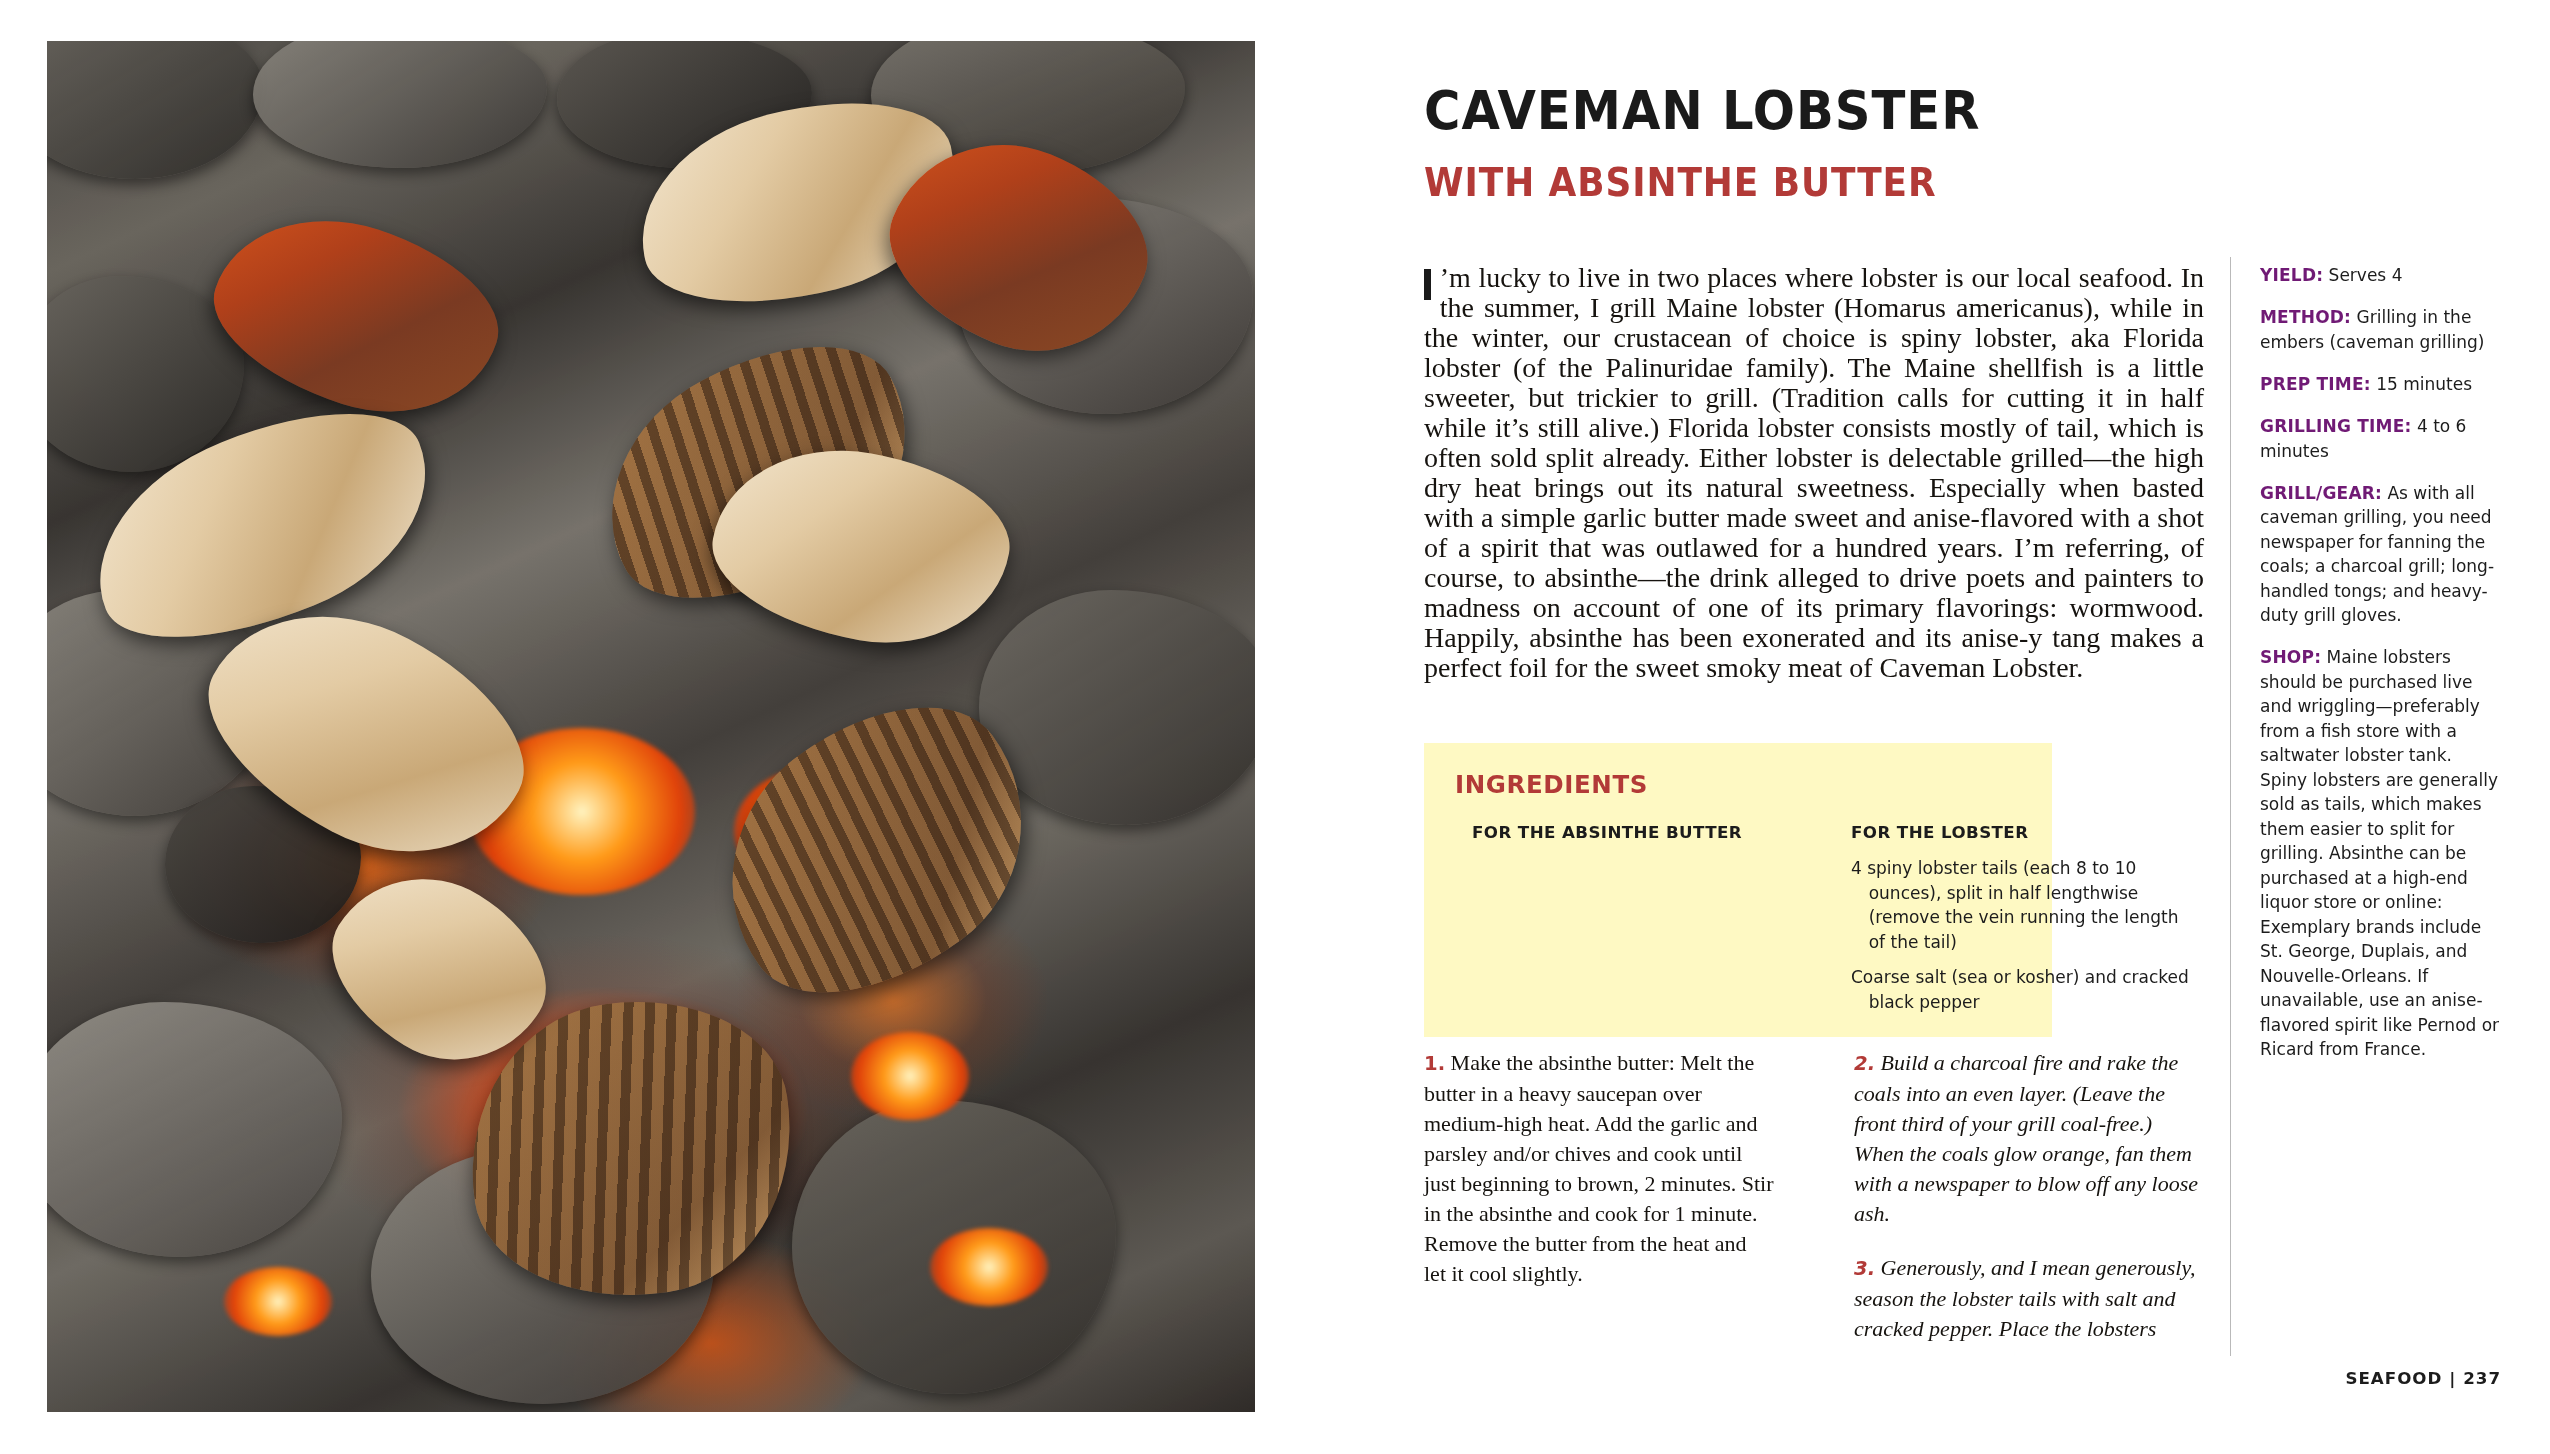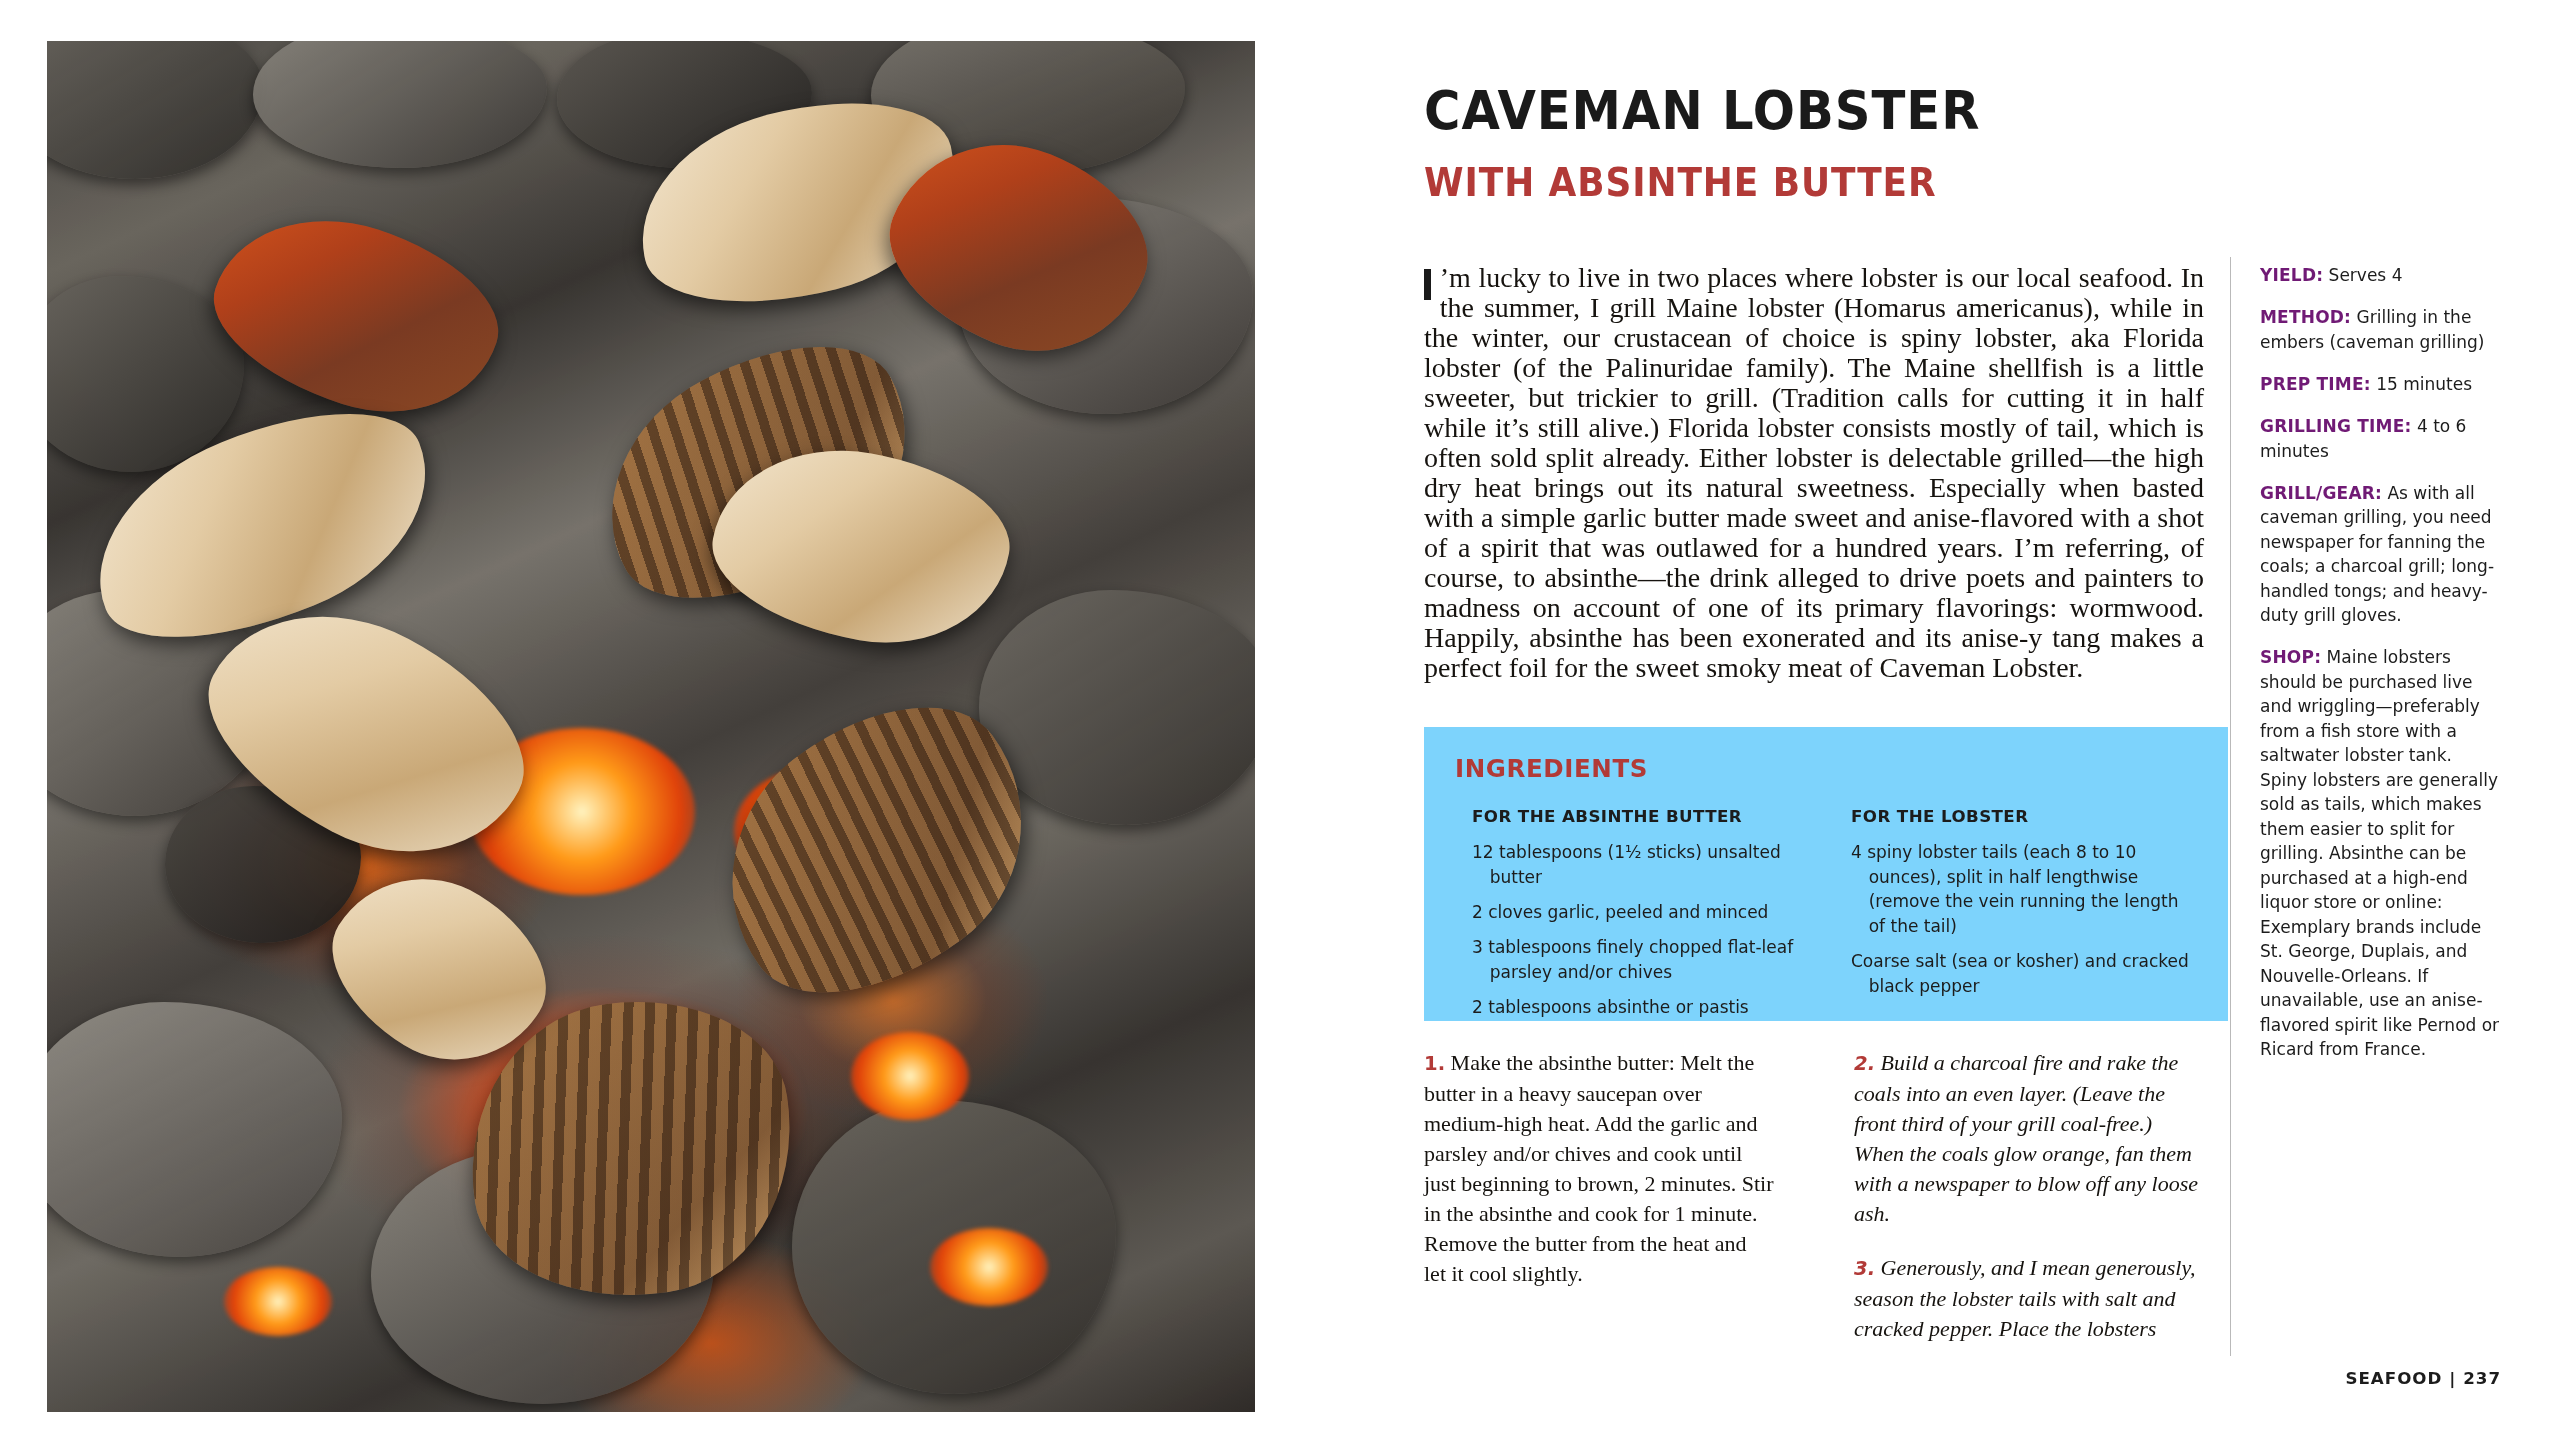--- a/index.html
+++ b/index.html
@@ -148,24 +148,24 @@
   .specs b {
     font-weight: 700;
     color: #701a75;
     letter-spacing: 0.2px;
   }
 
   
   .ingredients {
     position: absolute;
     left: 0;
-    top: 727px;
-    width: 804px;
+    top: 743px;
+    width: 628px;
     height: 294px;
-    background: #7dd3fc;
+    background: #fef9c3;
   }
   .ing-head {
     position: absolute;
     left: 31px;
     top: 26.5px;
     font-family: "DejaVu Sans", sans-serif;
     font-weight: 700;
     font-size: 24.5px;
     letter-spacing: 0.6px;
     color: #b23a37;
@@ -286,26 +286,20 @@
       <p><b>GRILLING TIME:</b><span> 4 to 6 minutes</span></p>
       <p><b>GRILL/GEAR:</b><span> As with all caveman grilling, you need newspaper for fanning the coals; a charcoal grill; long-handled tongs; and heavy-duty grill gloves.</span></p>
       <p><b>SHOP:</b><span> Maine lobsters should be purchased live and wriggling—preferably from a fish store with a saltwater lobster tank. Spiny lobsters are generally sold as tails, which makes them easier to split for grilling. Absinthe can be purchased at a high-end liquor store or online: Exemplary brands include St. George, Duplais, and Nouvelle-Orleans. If unavailable, use an anise-flavored spirit like Pernod or Ricard from France.</span></p>
     </div>
 
     <div class="ingredients">
       <div class="ing-head">INGREDIENTS</div>
 
       <div class="ing-col left">
         <h4>FOR THE ABSINTHE BUTTER</h4>
-        <ul>
-          <li>12 tablespoons (1½ sticks) unsalted butter</li>
-          <li>2 cloves garlic, peeled and minced</li>
-          <li>3 tablespoons finely chopped flat-leaf parsley and/or chives</li>
-          <li>2 tablespoons absinthe or pastis</li>
-        </ul>
       </div>
 
       <div class="ing-col right">
         <h4>FOR THE LOBSTER</h4>
         <ul>
           <li>4 spiny lobster tails (each 8 to 10 ounces), split in half lengthwise (remove the vein running the length of the tail)</li>
           <li>Coarse salt (sea or kosher) and cracked black pepper</li>
         </ul>
       </div>
     </div>

